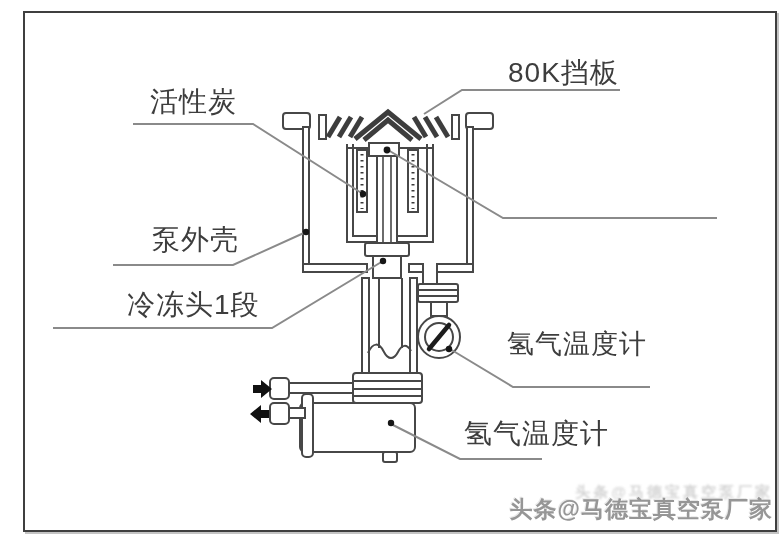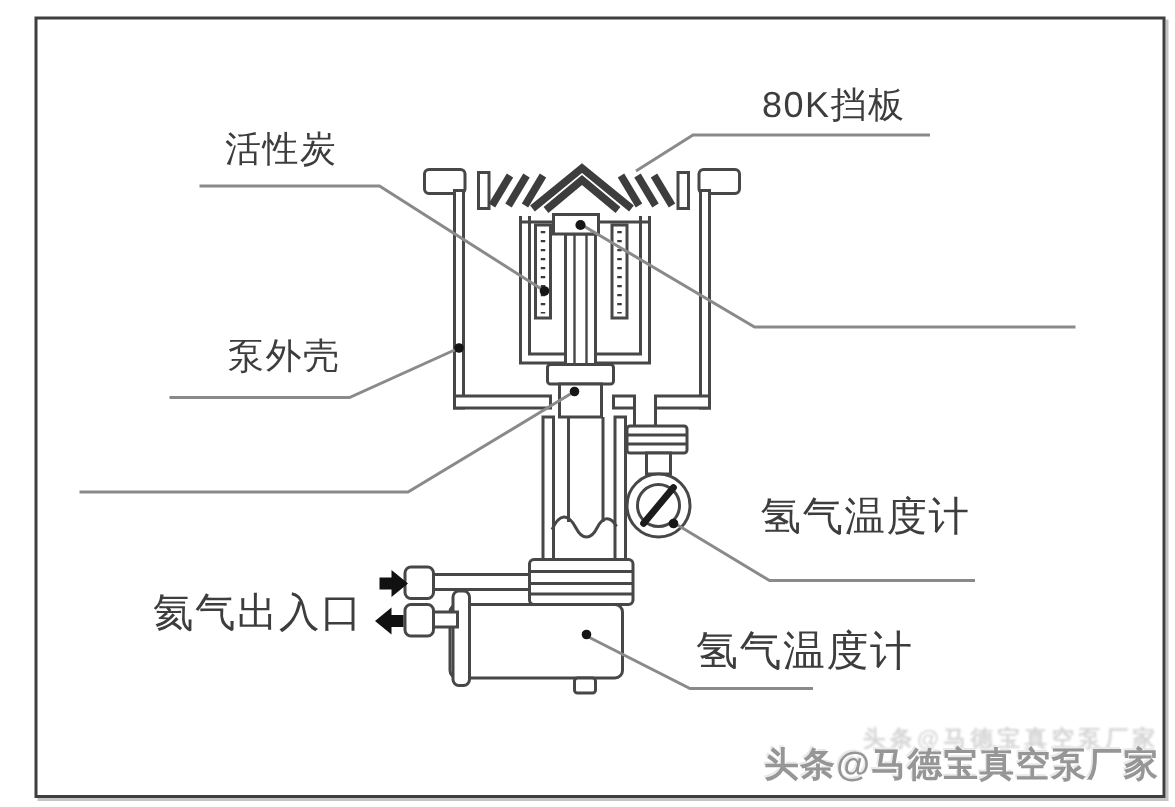--- a/index.html
+++ b/index.html
@@ -18,21 +18,21 @@
   svg.diagram{position:absolute; left:0; top:0;}
   .ln{stroke:var(--line); fill:none; stroke-width:2;}
   .lnf{stroke:var(--line); fill:#ffffff; stroke-width:2;}
   .slat{stroke:#3d3d3d; fill:none; stroke-width:5;}
   .thin{stroke:var(--line); fill:none; stroke-width:1.6;}
   .dash{stroke:#3a3a3a; fill:none; stroke-width:3; stroke-dasharray:1.5,4.5;}
   .ldr{stroke:var(--leader); fill:none; stroke-width:2;}
   .dotf{fill:var(--dot); stroke:none;}
   .arrowf{fill:var(--arrow); stroke:none;}
   .label{
-    position:absolute; color:var(--label); font-size:24px; font-weight:500;
+    position:absolute; color:var(--label); font-size:28px; font-weight:500;
     letter-spacing:1px; white-space:nowrap; line-height:1.15;
   }
   .label.big{font-size:28px;}
   .label.mid{font-size:27px;}
   #watermark{
     position:absolute; right:10px; top:494px; font-size:23px; font-weight:700;
     color:var(--wm); letter-spacing:1px; white-space:nowrap;
     text-shadow:1px 1px 0 #ffffff, -1px -1px 0 #e9e9e9;
   }
   #watermark-ghost{
@@ -147,20 +147,20 @@
       <circle class="dotf" cx="383" cy="261" r="3.2"></circle>
       <circle class="dotf" cx="387" cy="150" r="3.4"></circle>
       <circle class="dotf" cx="449" cy="349" r="3.2"></circle>
       <circle class="dotf" cx="391" cy="423" r="3.2"></circle>
     </g>
   </svg>
 
   <div class="label" style="left:150px; top:86px">活性炭</div>
   <div class="label" style="left:508px; top:57px">80K挡板</div>
   <div class="label" style="left:152px; top:224px">泵外壳</div>
+  <div class="label" style="left:127px; top:289px">冷冻头1段</div>
   <div class="label mid" style="left:507px; top:329px">氢气温度计</div>
-  <div class="label mid" style="left:102px; top:393px">氦气出入口</div>
   <div class="label big" style="left:464px; top:418px">氢气温度计</div>
 
   <div id="watermark-ghost">头条@马德宝真空泵厂家</div>
   <div id="watermark">头条@马德宝真空泵厂家</div>
 
 </div>
 
 </body></html>

